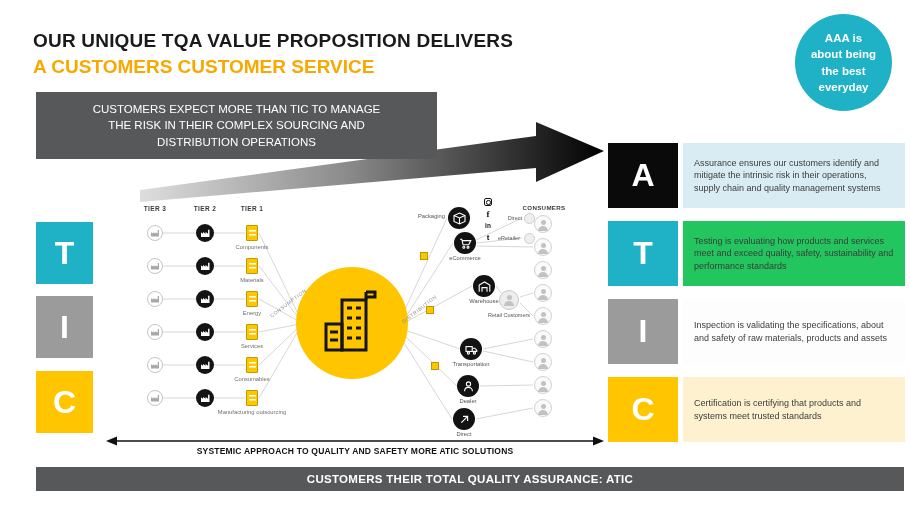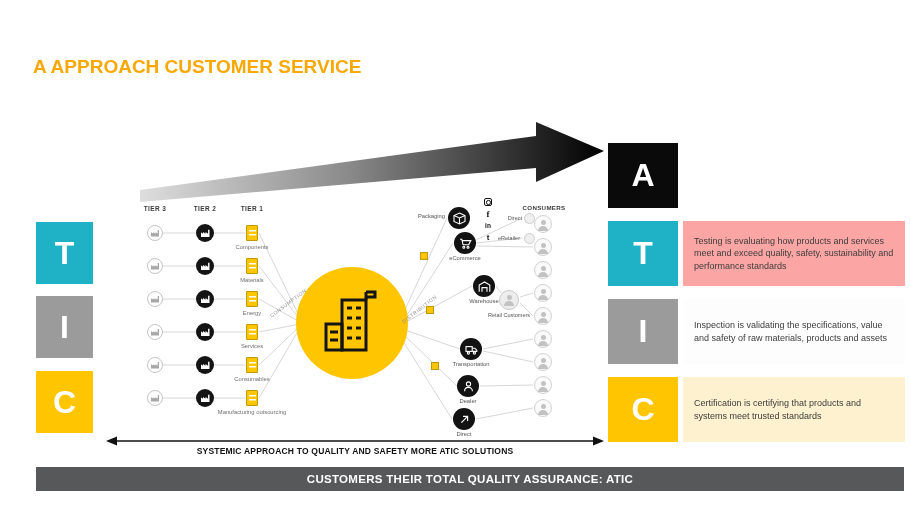--- a/index.html
+++ b/index.html
@@ -91,21 +91,21 @@
 
   .rrow{position:absolute;left:608px;width:297px;height:65px;display:flex}
   .rowA{top:143px}.rowT{top:221px}.rowI{top:299px}.rowC{top:377px}
   .rletter{flex:0 0 70px;width:70px;height:65px;display:flex;align-items:center;justify-content:center;color:#fff;font-weight:bold;font-size:32px}
   .rowA .rletter{background:#0a0a0a}
   .rowT .rletter{background:#1fb1c6}
   .rowI .rletter{background:#9b9b9c}
   .rowC .rletter{background:#ffc600}
   .rtext{flex:1;margin-left:5px;height:65px;display:flex;align-items:center;padding:6px 11px;font-size:9px;line-height:1.4;color:#3c3c3b}
   .rowA .rtext{background:#d9ecf4}
-  .rowT .rtext{background:#fca5a5}
+  .rowT .rtext{background:#22c55e}
   .rowI .rtext{background:#fdfdfd}
   .rowC .rtext{background:#fdf1cf}
 
   .bottom-banner{position:absolute;left:36px;top:467px;width:868px;height:24px;background:#57585a;color:#fff;font-weight:bold;
        font-size:11.5px;display:flex;align-items:center;justify-content:center;letter-spacing:.3px}
 </style>
 </head>
 <body>
 
 <div class="slide">
@@ -158,23 +158,26 @@
       <line x1="476" y1="419" x2="533" y2="408"></line>
     </g>
 
     <g>
       <line x1="116" y1="441" x2="594" y2="441" stroke="#111" stroke-width="1.3"></line>
       <polygon points="106,441 117,436.5 117,445.5" fill="#111"></polygon>
       <polygon points="604,441 593,436.5 593,445.5" fill="#111"></polygon>
     </g>
   </svg>
 
-  <h2 class="title2">A APPROACH CUSTOMER SERVICE</h2>
-
-
+  <h1 class="title1">OUR UNIQUE TQA VALUE PROPOSITION DELIVERS</h1>
+  <h2 class="title2">A CUSTOMERS CUSTOMER SERVICE</h2>
+
+  <div class="badge">AAA is about being the best everyday</div>
+
+  <div class="expect-banner">CUSTOMERS EXPECT MORE THAN TIC TO MANAGE THE RISK IN THEIR COMPLEX SOURCING AND DISTRIBUTION OPERATIONS</div>
 
   <div class="lletter lT">T</div>
   <div class="lletter lI">I</div>
   <div class="lletter lC">C</div>
 
   <span class="tierh th3">TIER 3</span>
   <span class="tierh th2">TIER 2</span>
   <span class="tierh th1">TIER 1</span>
 
   <div class="srow r0">
@@ -337,28 +340,29 @@
   <span class="consumer c4"></span>
   <span class="consumer c5"></span>
   <span class="consumer c6"></span>
   <span class="consumer c7"></span>
   <span class="consumer c8"></span>
 
   <div class="axis-label">SYSTEMIC APPROACH TO QUALITY AND SAFETY MORE ATIC SOLUTIONS</div>
 
   <div class="rrow rowA">
     <div class="rletter">A</div>
+    <div class="rtext">Assurance ensures our customers identify and mitigate the intrinsic risk in their operations, supply chain and quality management systems</div>
   </div>
   <div class="rrow rowT">
     <div class="rletter">T</div>
     <div class="rtext">Testing is evaluating how products and services meet and exceed quality, safety, sustainability and performance standards</div>
   </div>
   <div class="rrow rowI">
     <div class="rletter">I</div>
-    <div class="rtext">Inspection is validating the specifications, value and safety of raw materials, products and assets</div>
+    <div class="rtext">Inspection is validating the specifications, about and safety of raw materials, products and assets</div>
   </div>
   <div class="rrow rowC">
     <div class="rletter">C</div>
     <div class="rtext">Certification is certifying that products and systems meet trusted standards</div>
   </div>
 
   <div class="bottom-banner">CUSTOMERS THEIR TOTAL QUALITY ASSURANCE: ATIC</div>
 
 </div>
 

